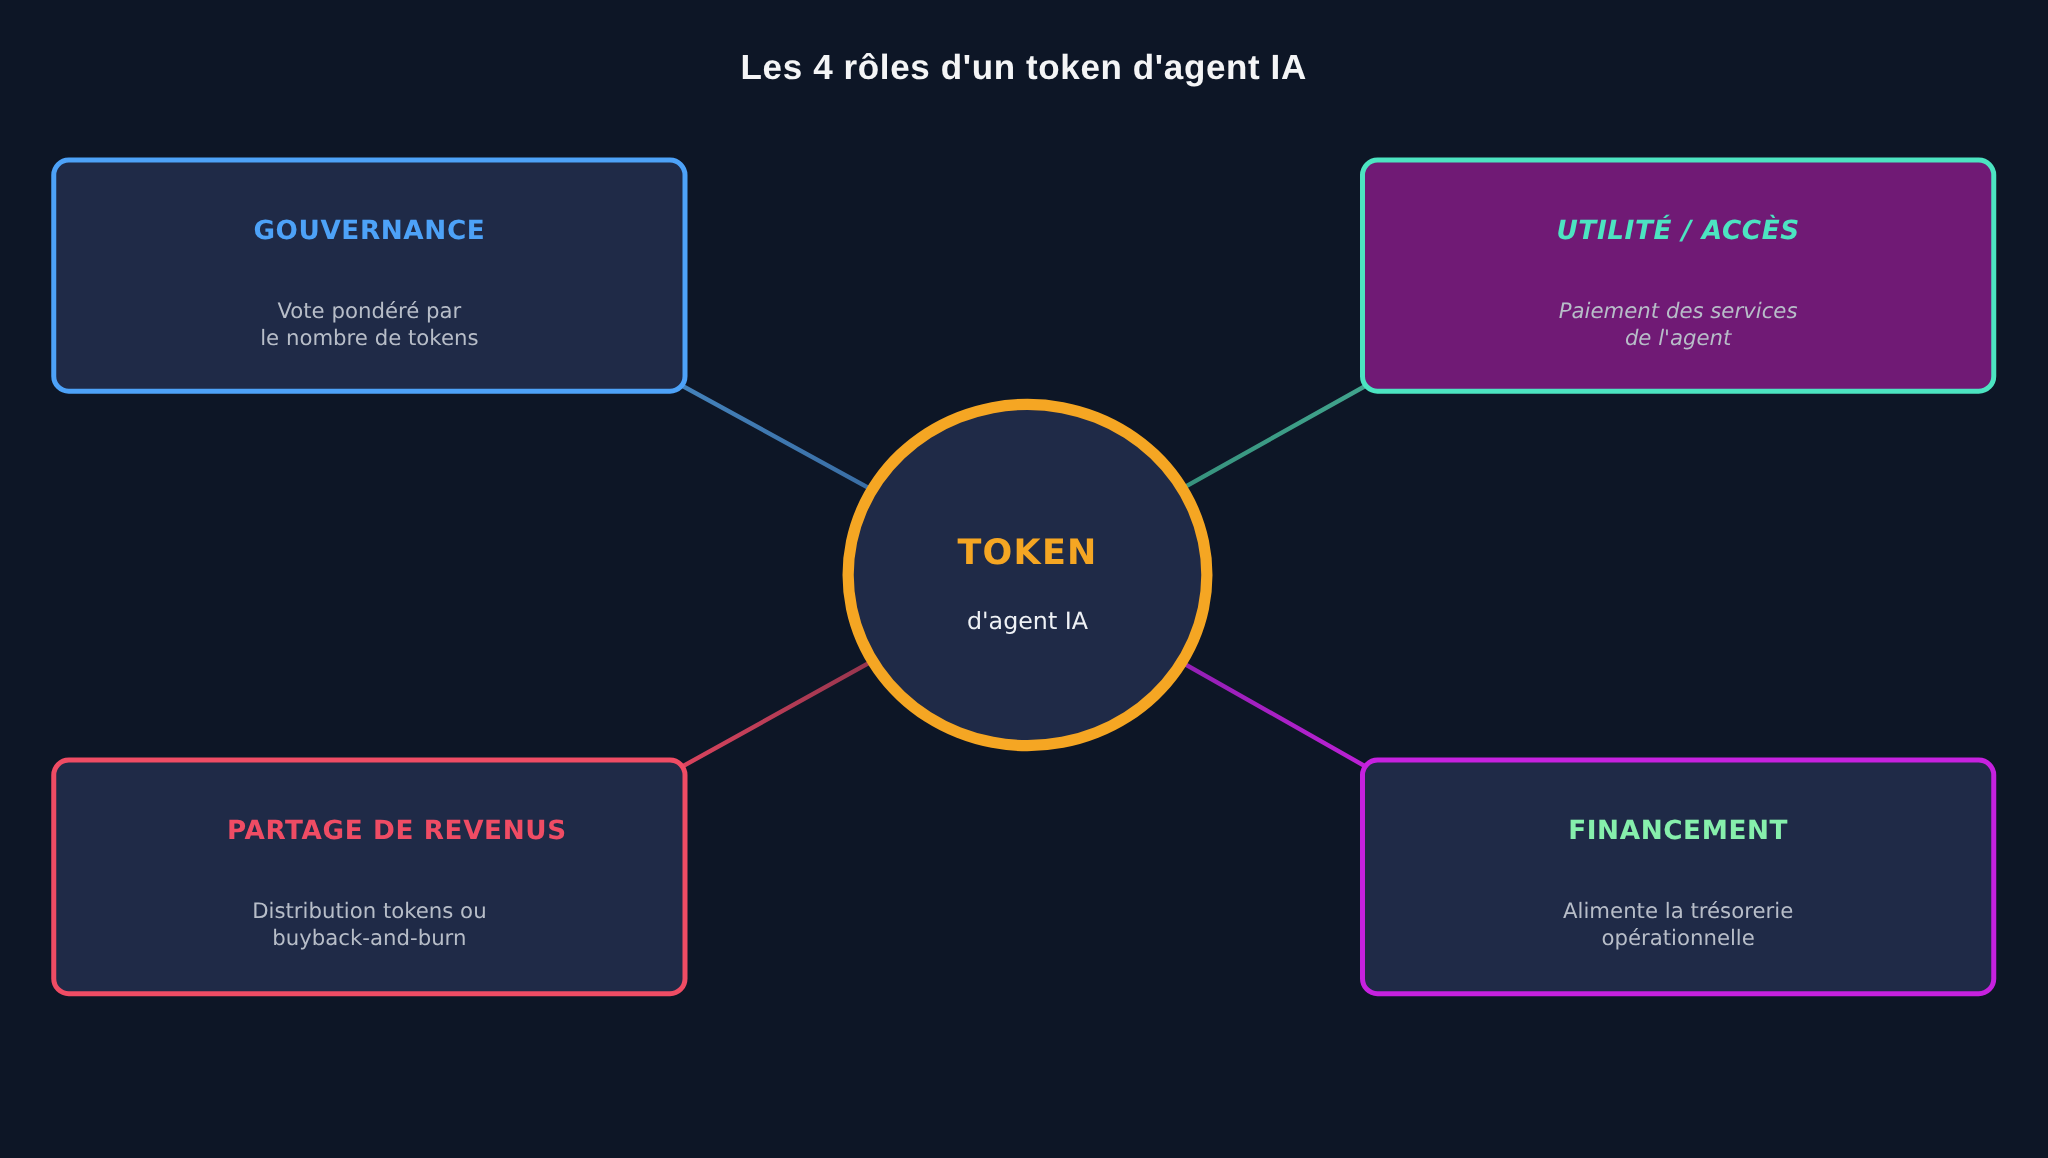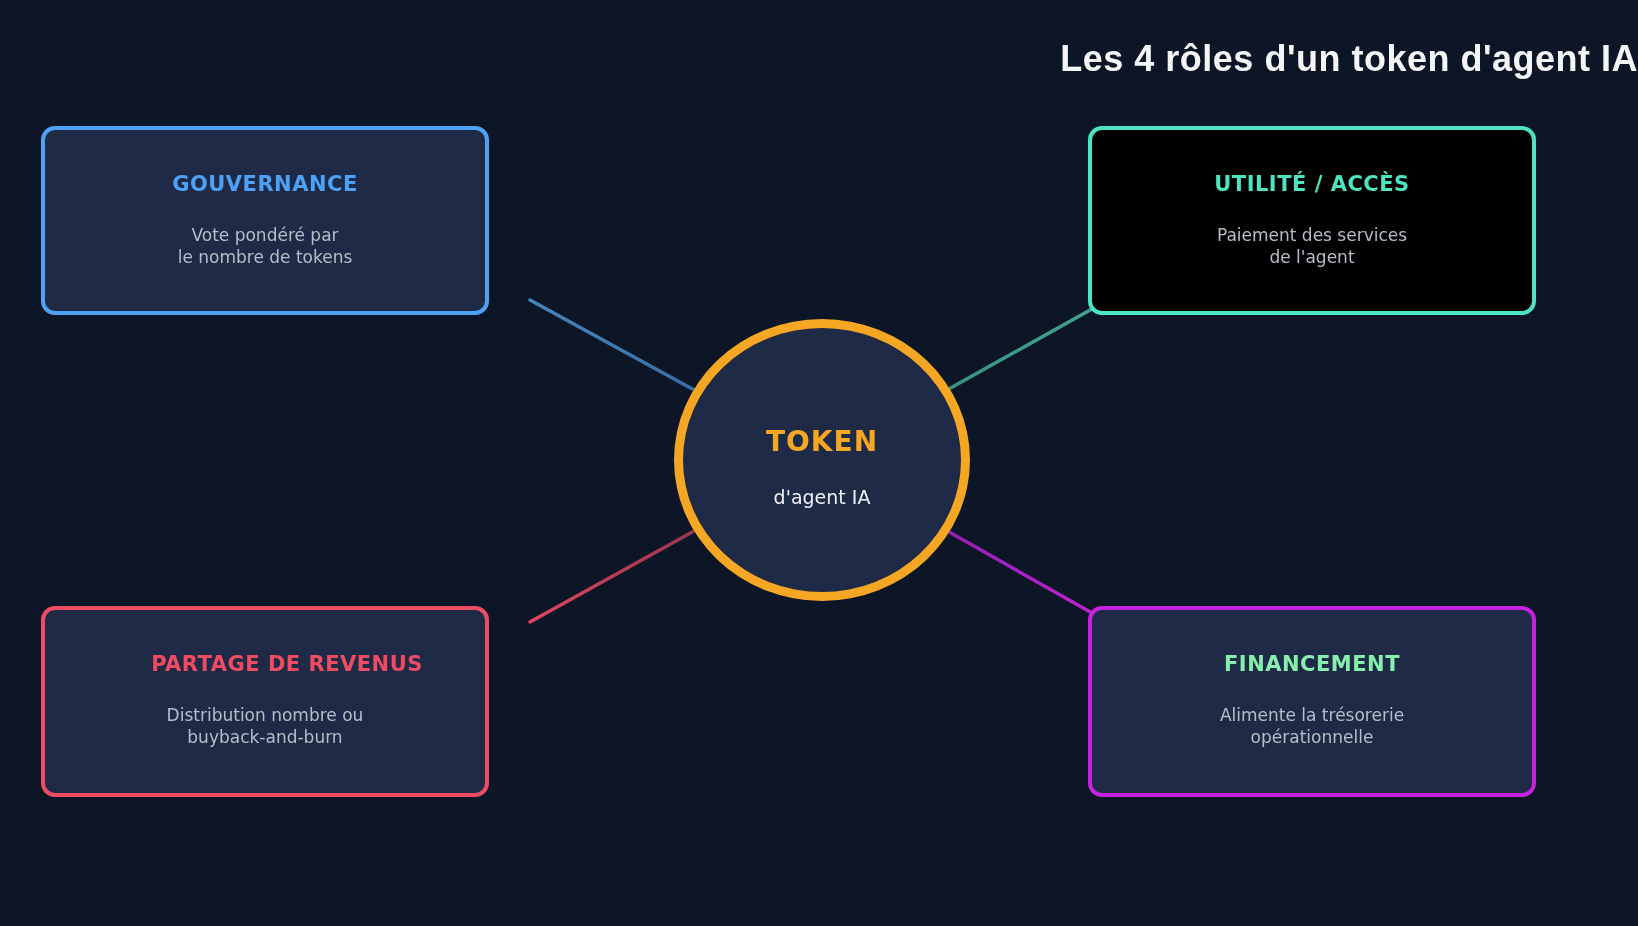--- a/index.html
+++ b/index.html
@@ -15,37 +15,37 @@
     width: 1638px;
     height: 926px;
     overflow: hidden;
     background: #0d1626;
   }
   .page-title {
     position: absolute;
     top: 38px;
     left: 0;
     width: 100%;
-    text-align: right;
+    text-align: center;
     font-family: "Liberation Sans", "DejaVu Sans", sans-serif;
-    font-size: 36px;
+    font-size: 28px;
     font-weight: 700;
     letter-spacing: 0.5px;
     color: #f4f5f6;
     z-index: 3;
   }
   #connectors {
     position: absolute;
     top: 0;
     left: 0;
     z-index: 1;
   }
   .card {
     position: absolute;
-    width: 448px;
+    width: 509px;
     box-sizing: border-box;
     background: #1f2a47;
     border: 4px solid #4da2f8;
     border-radius: 14px;
     z-index: 2;
     display: flex;
     flex-direction: column;
     align-items: center;
     padding-top: 42px;
     text-align: center;
@@ -54,21 +54,21 @@
   .card-bottom { top: 606px; height: 191px; }
   .card-left { left: 41px; }
   .card-right { left: 1088px; }
   .card-heading {
     font-size: 21px;
     font-weight: 700;
     letter-spacing: 0.5px;
     line-height: 25px;
   }
   .card-desc {
-    margin-top: 27px;
+    margin-top: 41px;
     font-size: 17px;
     line-height: 22px;
     color: #b7bdc8;
   }
   .token-node {
     position: absolute;
     left: 674px;
     top: 319px;
     width: 296px;
     height: 282px;
@@ -130,32 +130,32 @@
     </svg>
 
   <div class="card card-top card-left" style="background: rgb(31, 42, 71); border-color: rgb(77, 162, 248);">
     <div class="card-heading" style="color: rgb(77, 162, 248);">GOUVERNANCE</div>
     <div class="card-desc" style="color: rgb(183, 189, 200);">
       <div>Vote pondéré par</div>
       <div>le nombre de tokens</div>
     </div>
   </div>
 
-  <div class="card card-top card-right" style="background: #000000; border-color: rgb(76, 228, 193);">
+  <div class="card card-top card-right" style="background: #701a75; border-color: rgb(76, 228, 193); font-style: italic;">
     <div class="card-heading" style="color: rgb(76, 228, 193);">UTILITÉ / ACCÈS</div>
     <div class="card-desc" style="color: rgb(183, 189, 200);">
       <div>Paiement des services</div>
       <div>de l'agent</div>
     </div>
   </div>
 
   <div class="card card-bottom card-left" style="background: rgb(31, 42, 71); border-color: rgb(239, 76, 100);">
     <div class="card-heading" style="color: rgb(239, 76, 100); margin-left: 44px;">PARTAGE DE REVENUS</div>
     <div class="card-desc" style="color: rgb(183, 189, 200);">
-      <div>Distribution nombre ou</div>
+      <div>Distribution tokens ou</div>
       <div>buyback-and-burn</div>
     </div>
   </div>
 
   <div class="card card-bottom card-right" style="background: rgb(31, 42, 71); border-color: rgb(198, 33, 223);">
     <div class="card-heading" style="color: #86efac;">FINANCEMENT</div>
     <div class="card-desc" style="color: rgb(183, 189, 200);">
       <div>Alimente la trésorerie</div>
       <div>opérationnelle</div>
     </div>

